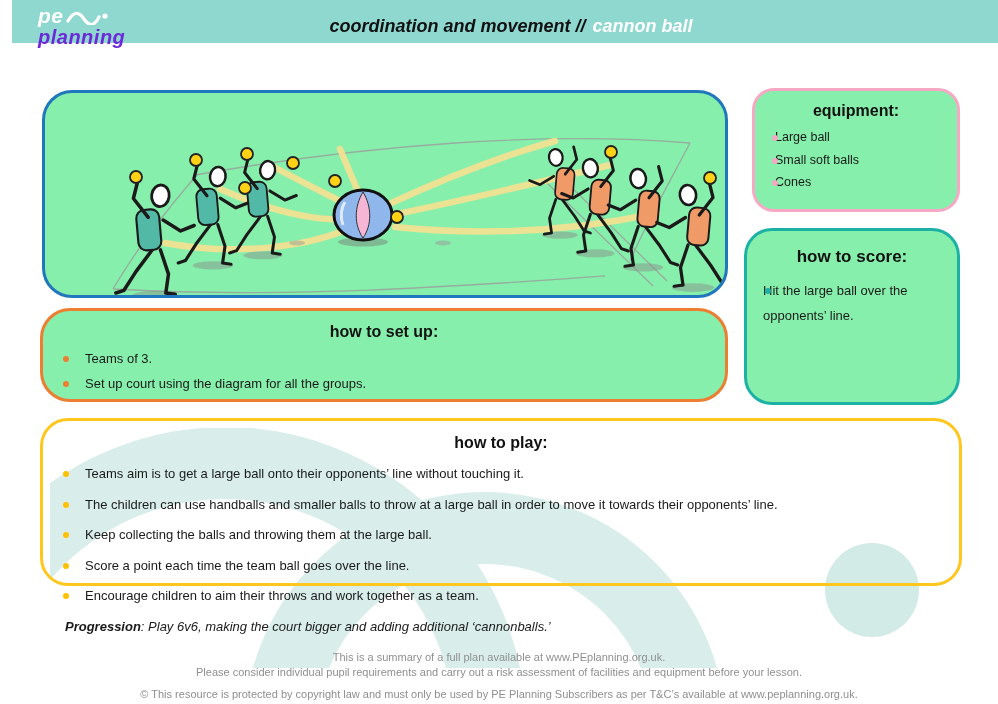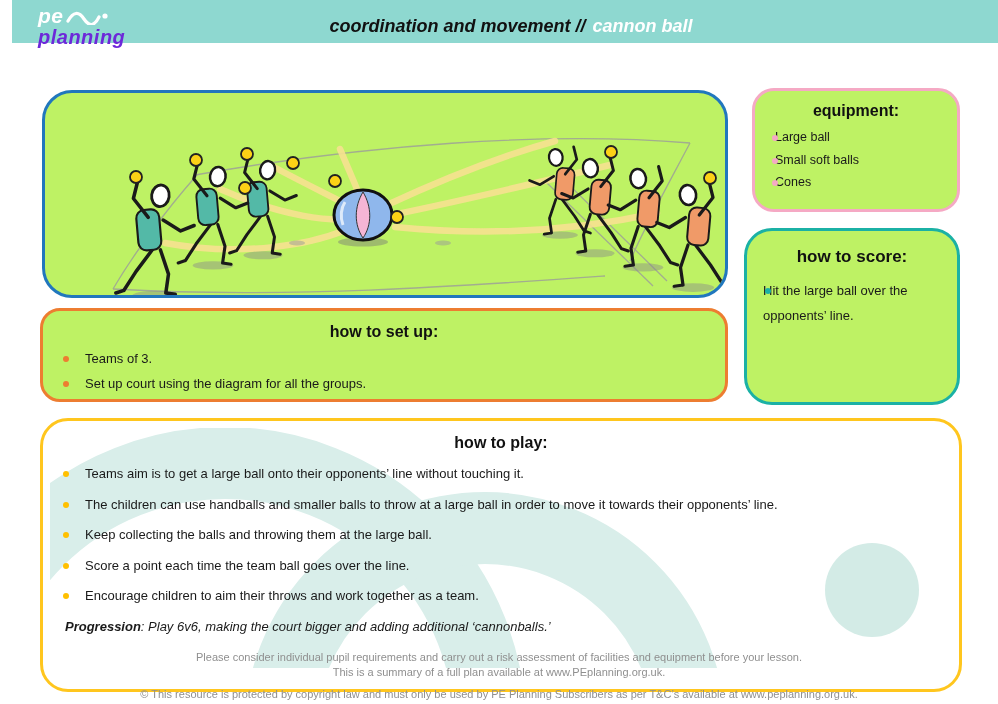--- a/index.html
+++ b/index.html
@@ -21,46 +21,46 @@
   .page-title {
     position:absolute; left:0; top:0; width:100%; height:53px; margin:0;
     display:flex; align-items:center; justify-content:center;
     font-size:18px; font-weight:bold;
   }
   .title-main { color:#111111; }
   .title-accent { color:#ffffff; margin-left:7px; }
   
   .watermark { position:absolute; left:50px; top:428px; z-index:0; }
   
-  .box { position:absolute; border:3px solid; background:#bef264; z-index:1; }
+  .box { position:absolute; border:3px solid; background:#86efac; z-index:1; }
   .box h2 { text-align:center; font-weight:bold; color:#111; margin:0; }
   .box ul { list-style:none; margin:0; padding:0; }
   .box li { position:relative; color:#1a1a1a; }
   .box li::before {
     content:""; position:absolute; width:6px; height:6px; border-radius:50%;
   }
   
   .illus { left:42px; top:90px; width:686px; height:208px; border-color:#2177bd; border-radius:30px; overflow:hidden; }
   
   .equip { left:752px; top:88px; width:208px; height:124px; border-color:#f5a9c4; border-radius:22px; }
   .equip h2 { font-size:16px; margin:11px 0 10px; }
   .equip li { font-size:12.5px; padding-left:20px; margin-bottom:8.5px; }
   .equip li::before { background:#f5a9c4; left:17px; top:5px; }
   
   .score { left:744px; top:228px; width:216px; height:177px; border-color:#1bb1a5; border-radius:28px; }
   .score h2 { font-size:17px; margin:16px 0 12px; }
   .score li { font-size:13px; padding-left:16px; padding-right:10px; line-height:1.9; }
   .score li::before { background:#1bb1a5; left:18px; top:9px; }
   
-  .setup { left:40px; top:308px; width:688px; height:94px; border-color:#ed7d31; border-radius:20px; }
+  .setup { left:40px; top:308px; width:688px; height:94px; border-color:#ed7d31; border-radius:30px; }
   .setup h2 { font-size:16px; margin:12px 0 10px; }
   .setup li { font-size:13px; padding-left:42px; margin-bottom:10px; }
   .setup li::before { background:#ed7d31; left:20px; top:5px; }
   
-  .play { left:40px; top:418px; width:922px; height:274px; border-color:#ffc61e; border-radius:28px; background:transparent; }
+  .play { left:40px; top:418px; width:922px; height:168px; border-color:#ffc61e; border-radius:28px; background:transparent; }
   .play h2 { font-size:16px; margin:13px 0 14px; }
   .play li { font-size:13px; padding-left:42px; margin-bottom:15.5px; }
   .play li::before { background:#ffc000; left:20px; top:5px; }
   .progression { font-size:13px; font-style:italic; margin:5px 0 0 22px; }
   .progression b { font-style:italic; }
   
   .footer { position:absolute; left:0; top:650px; width:998px; text-align:center; z-index:1; }
   .footer p { margin:0; font-size:11px; color:#8f8f8f; line-height:15px; }
   .footer .copyright { font-weight:normal; margin-top:7px; }
 </style>
@@ -188,16 +188,16 @@
     <li><span>Keep collecting the balls and throwing them at the large ball.</span></li>
     <li><span>Score a point each time the team ball goes over the line.</span></li>
     <li><span>Encourage children to aim their throws and work together as a team.</span></li>
   </ul>
   <p class="progression">
     <b>Progression</b><span>: Play 6v6, making the court bigger and adding additional ‘cannonballs.’</span>
   </p>
 </section>
 
 <footer class="footer">
+  <p>This is a summary of a full plan available at www.PEplanning.org.uk.</p>
   <p>Please consider individual pupil requirements and carry out a risk assessment of facilities and equipment before your lesson.</p>
-  <p>This is a summary of a full plan available at www.PEplanning.org.uk.</p>
   <p class="copyright">© This resource is protected by copyright law and must only be used by PE Planning Subscribers as per T&amp;C’s available at www.peplanning.org.uk.</p>
 </footer>
 
 </body></html>

